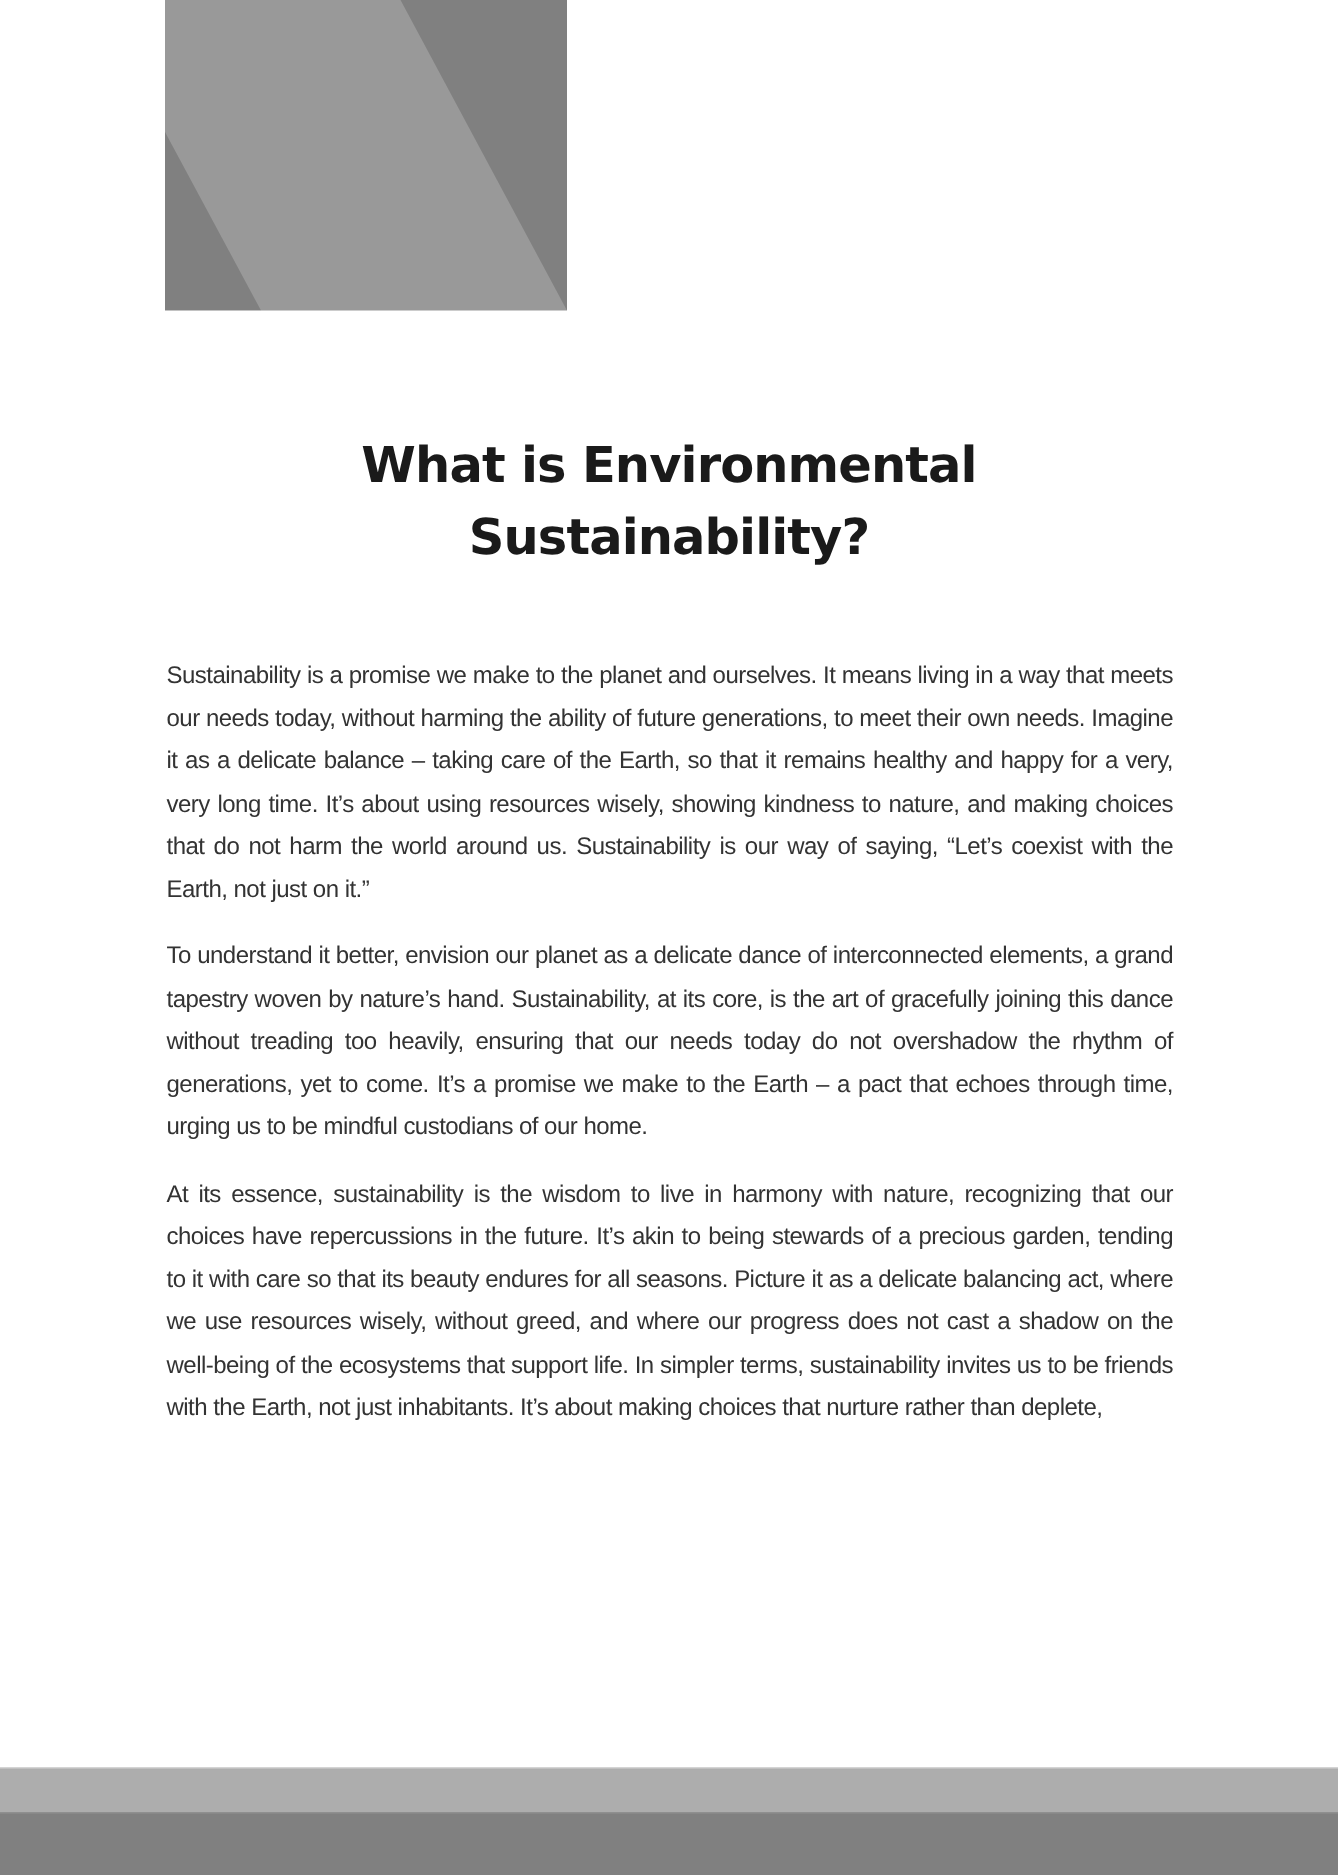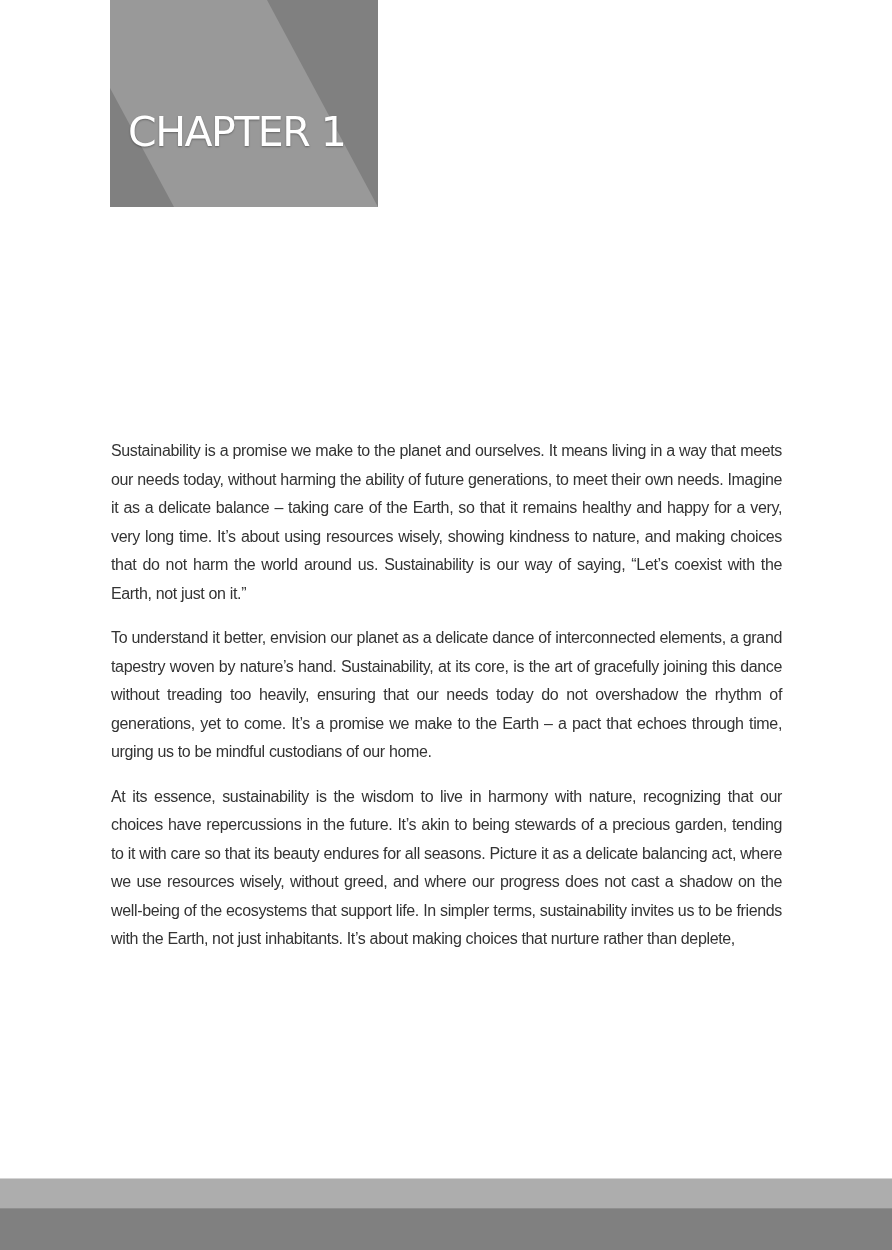--- a/index.html
+++ b/index.html
@@ -89,25 +89,25 @@
     }
   </style>
 </head>
 <body>
 
 <div class="chapter-box">
   <svg width="268" height="207">
     <polygon points="157,0 268,0 268,207" fill="#808080"></polygon>
     <polygon points="0,88 64,207 0,207" fill="#808080"></polygon>
   </svg>
-  <div class="chapter-label">CHAPTER 1</div>
 </div>
 
 <h1 class="heading">
-  <br>
+  <span>What is Environmental</span><br>
+  <span>Sustainability?</span>
 </h1>
 
 <div class="body-text">
   <p>Sustainability is a promise we make to the planet and ourselves. It means living in a way that meets our needs today, without harming the ability of future generations, to meet their own needs. Imagine it as a delicate balance – taking care of the Earth, so that it remains healthy and happy for a very, very long time. It’s about using resources wisely, showing kindness to nature, and making choices that do not harm the world around us. Sustainability is our way of saying, “Let’s coexist with the Earth, not just on it.”</p>
   <p>To understand it better, envision our planet as a delicate dance of interconnected elements, a grand tapestry woven by nature’s hand. Sustainability, at its core, is the art of gracefully joining this dance without treading too heavily, ensuring that our needs today do not overshadow the rhythm of generations, yet to come. It’s a promise we make to the Earth – a pact that echoes through time, urging us to be mindful custodians of our home.</p>
   <p>At its essence, sustainability is the wisdom to live in harmony with nature, recognizing that our choices have repercussions in the future. It’s akin to being stewards of a precious garden, tending to it with care so that its beauty endures for all seasons. Picture it as a delicate balancing act, where we use resources wisely, without greed, and where our progress does not cast a shadow on the well-being of the ecosystems that support life. In simpler terms, sustainability invites us to be friends with the Earth, not just inhabitants. It’s about making choices that nurture rather than deplete,</p>
 </div>
 
 <div class="footer-light"></div>
 <div class="footer-dark"></div>

